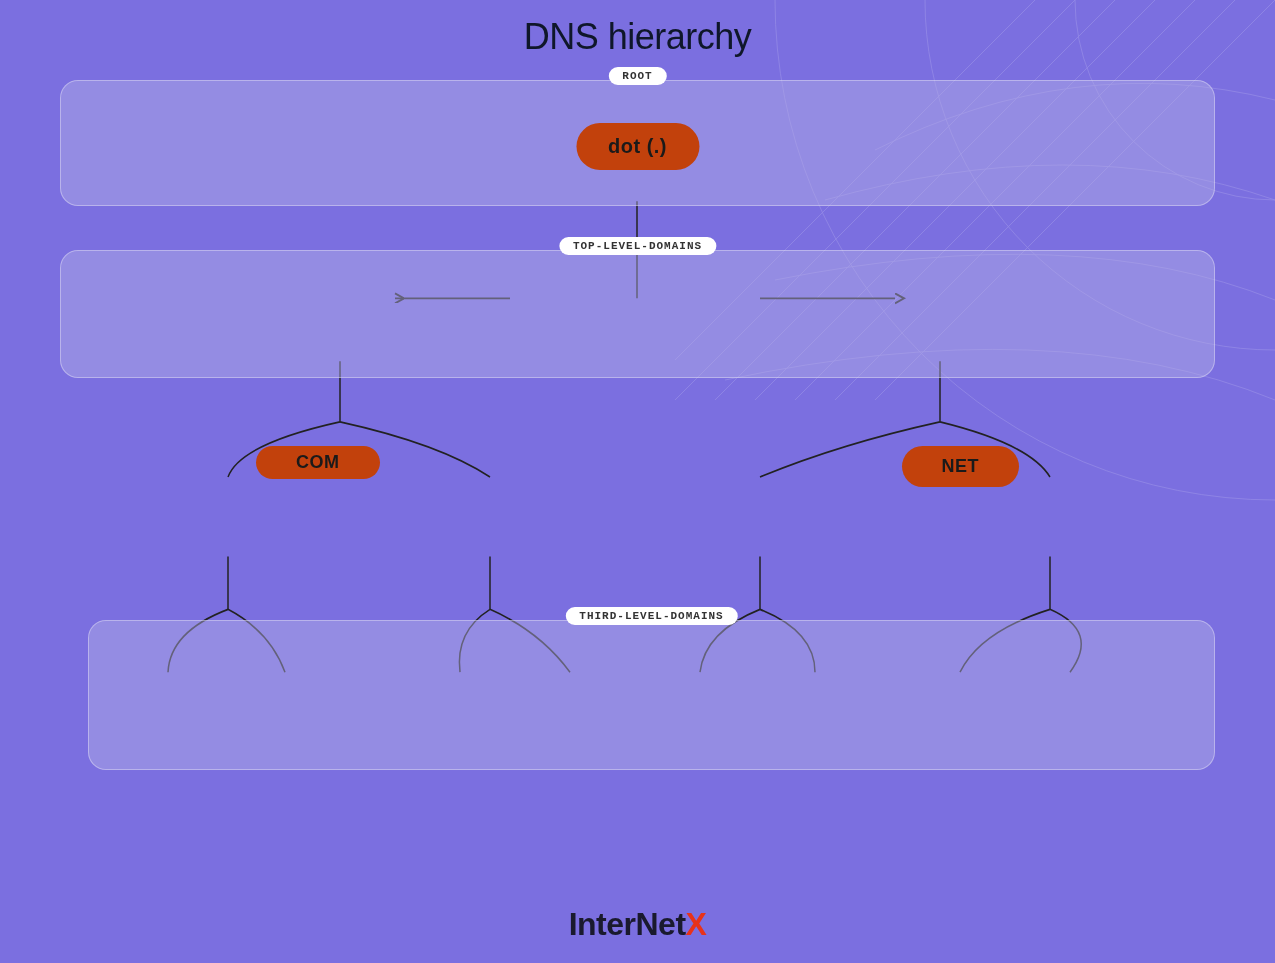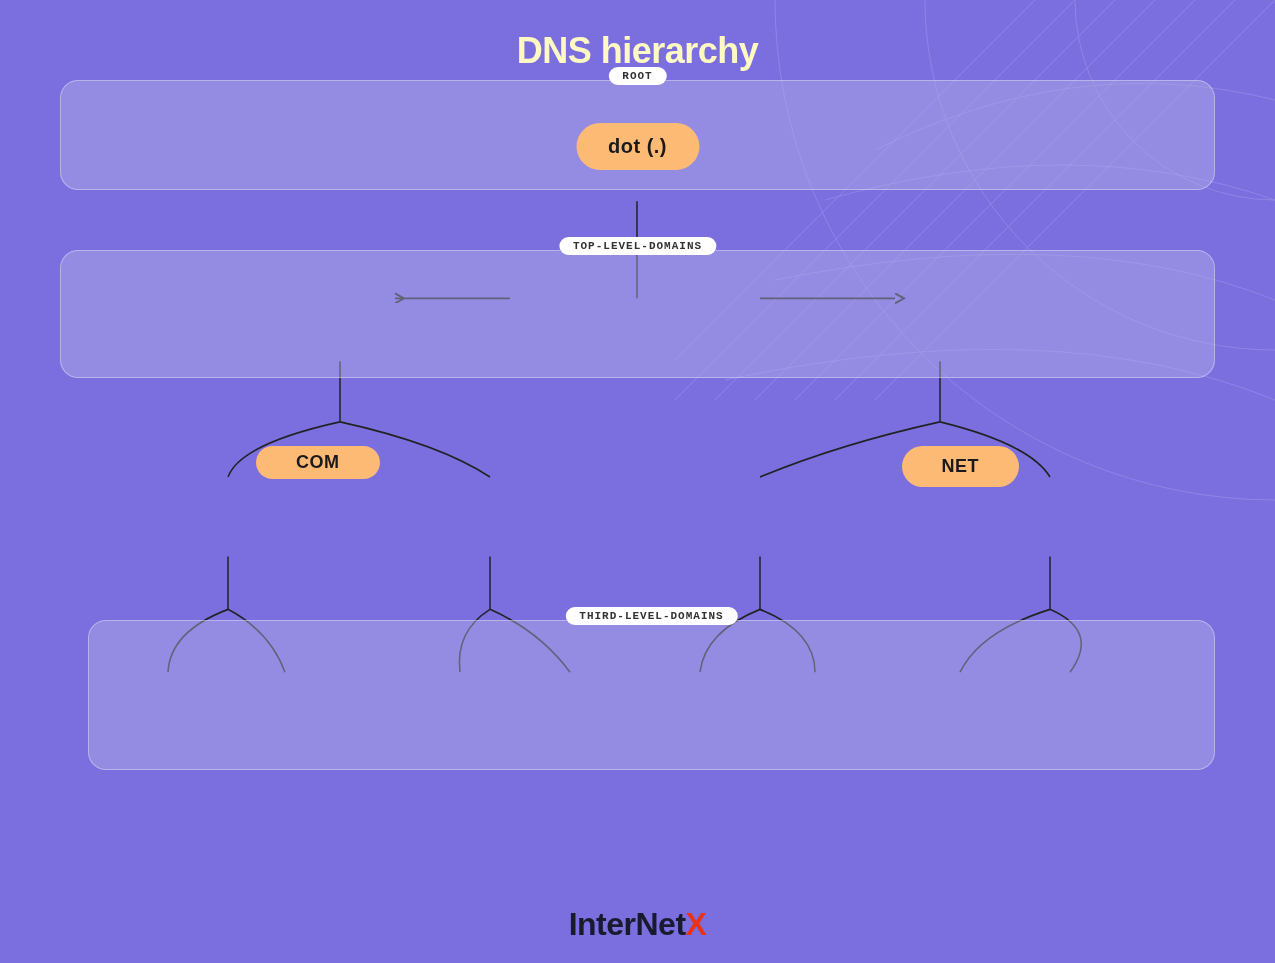--- a/index.html
+++ b/index.html
@@ -19,23 +19,23 @@
       top: 0; right: 0;
       width: 600px;
       height: 600px;
       pointer-events: none;
       opacity: 0.3;
     }
 
     .page-title {
       text-align: center;
       font-size: 36px;
-      font-weight: 700;
-      color: #fef9c3;
-      padding-top: 30px;
+      font-weight: 400;
+      color: #0f172a;
+      padding-top: 16px;
       padding-bottom: 20px;
       letter-spacing: -0.5px;
     }
 
     .diagram-area {
       position: absolute;
       top: 80px;
       left: 60px;
       right: 60px;
       bottom: 100px;
@@ -45,21 +45,21 @@
     .tier {
       position: absolute;
       left: 0; right: 0;
       background: rgba(180, 175, 230, 0.45);
       border-radius: 18px;
       border: 1.5px solid rgba(255,255,255,0.35);
     }
 
     .tier-root {
       top: 0;
-      height: 110px;
+      height: 126px;
     }
 
     .tier-tld {
       top: 170px;
       height: 128px;
     }
 
     .tier-sld {
       top: 350px;
       height: 130px;
@@ -84,21 +84,21 @@
       font-weight: 700;
       letter-spacing: 1px;
       color: #333;
       white-space: nowrap;
       font-family: 'Courier New', monospace;
     }
 
     
     .node {
       position: absolute;
-      background: #fdba74;
+      background: #c2410c;
       border-radius: 50px;
       display: flex;
       align-items: center;
       justify-content: center;
       font-weight: 800;
       font-size: 18px;
       letter-spacing: 0.5px;
       color: #1a1a1a;
       white-space: nowrap;
     }

